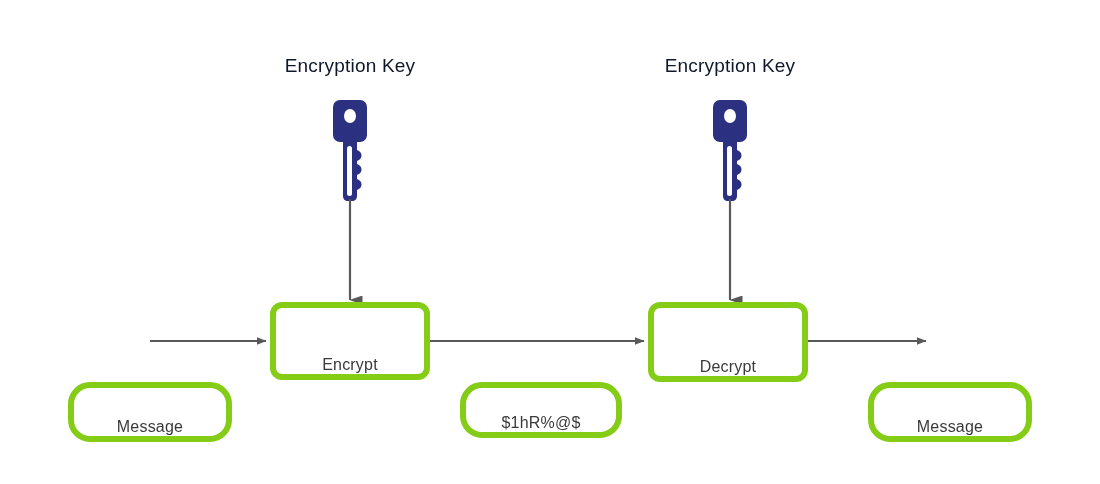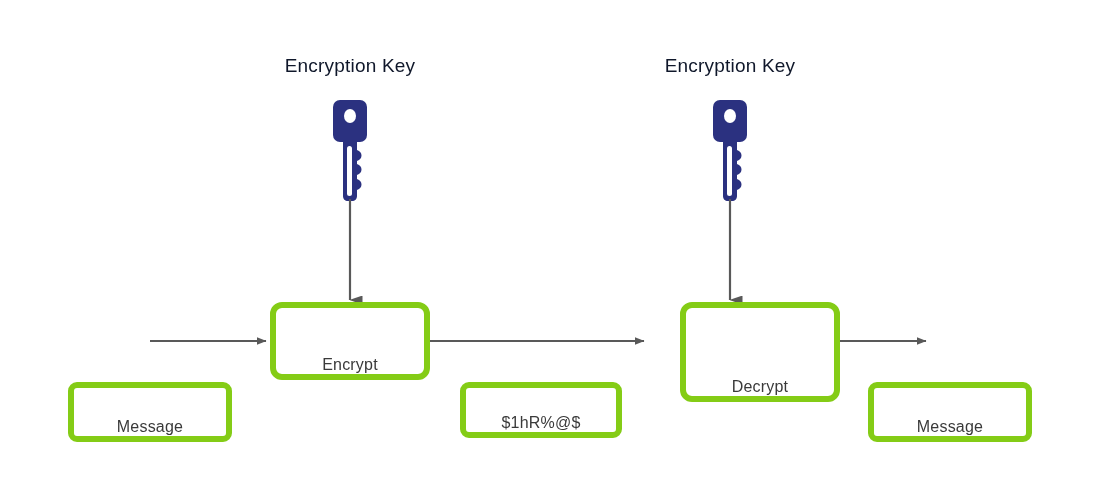--- a/index.html
+++ b/index.html
@@ -34,21 +34,21 @@
     justify-content: center;
     color: #3a3a3a;
     font-size: 16px;
     letter-spacing: 0.2px;
     white-space: nowrap;
   }
   .proc-box {
     border-radius: 12px;
   }
   .data-box {
-    border-radius: 9px;
+    border-radius: 22px;
   }
   .key-label {
     position: absolute;
     color: #0f172a;
     font-size: 19px;
     letter-spacing: 0.2px;
     white-space: nowrap;
     text-align: center;
     transform: translateX(-50%);
   }
@@ -148,21 +148,21 @@
                C18,101 16,99 16,96
                Z" fill="#2b3180"></path>
       <rect x="20" y="46" width="5" height="50" rx="2.5" ry="2.5" fill="#ffffff"></rect>
     </svg>
   </div>
 
   <div class="node-box proc-box" style="left:270px; top:302px; width:160px; height:78px;">
     <span>Encrypt</span>
   </div>
 
-  <div class="node-box proc-box" style="left:648px; top:302px; width:160px; height:100px;margin-left:32px;">
+  <div class="node-box proc-box" style="left:648px; top:302px; width:160px; height:80px;">
     <span>Decrypt</span>
   </div>
 
   <div class="node-box data-box" style="left:68px; top:382px; width:164px; height:60px;">
     <span>Message</span>
   </div>
 
   <div class="node-box data-box" style="left:460px; top:382px; width:162px; height:56px;">
     <span>$1hR%@$</span>
   </div>

